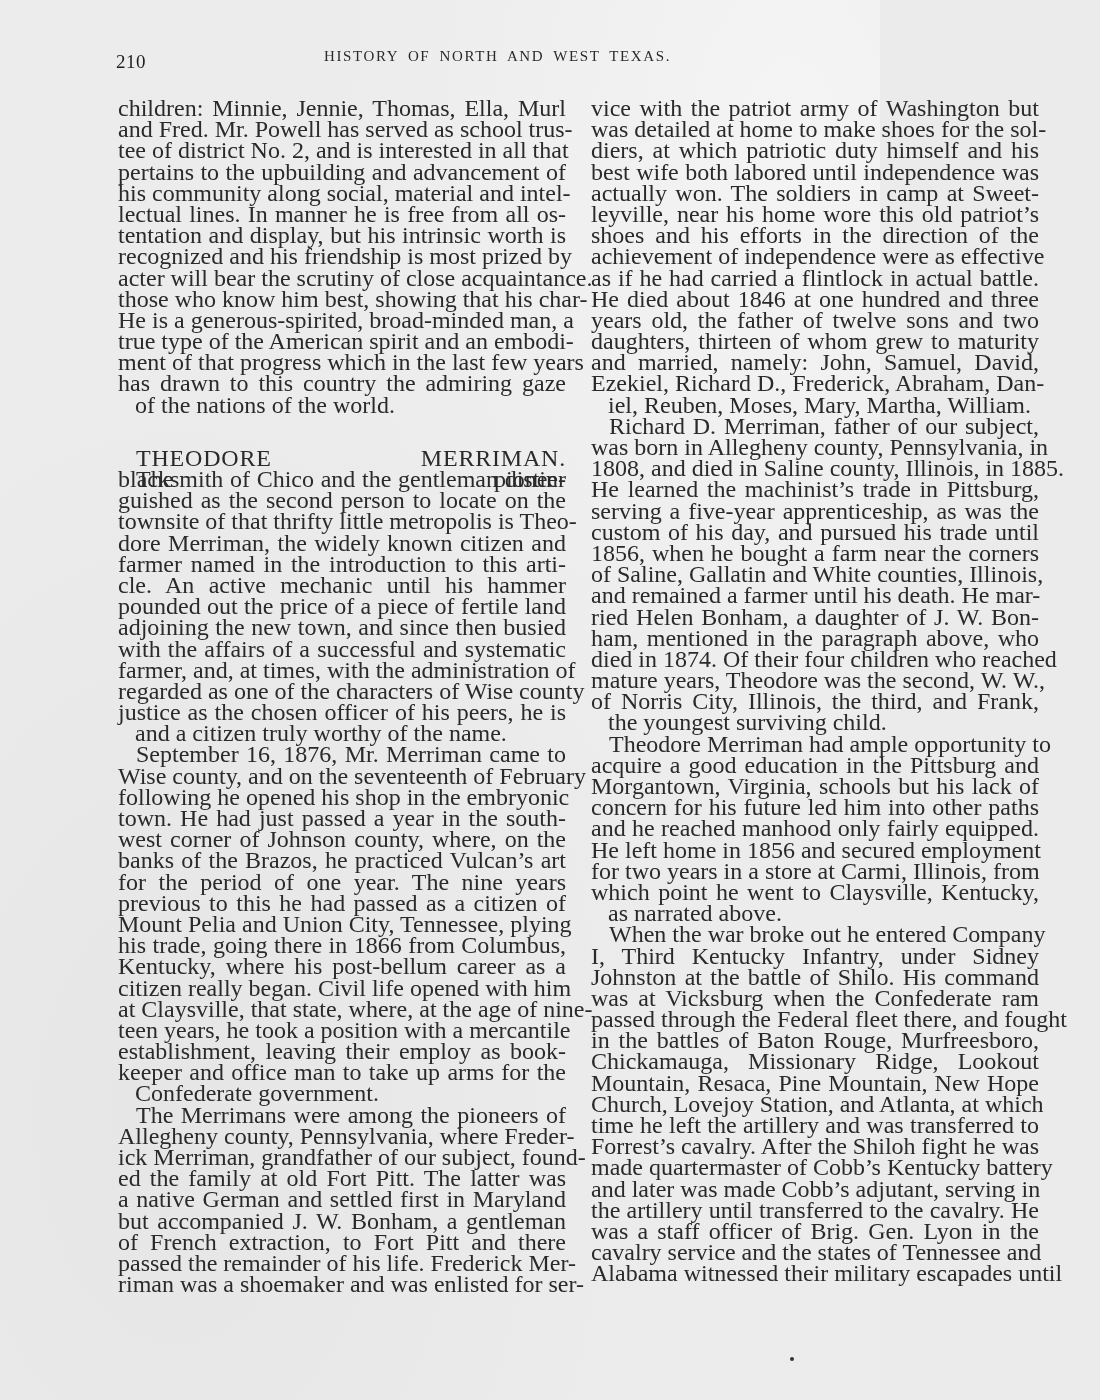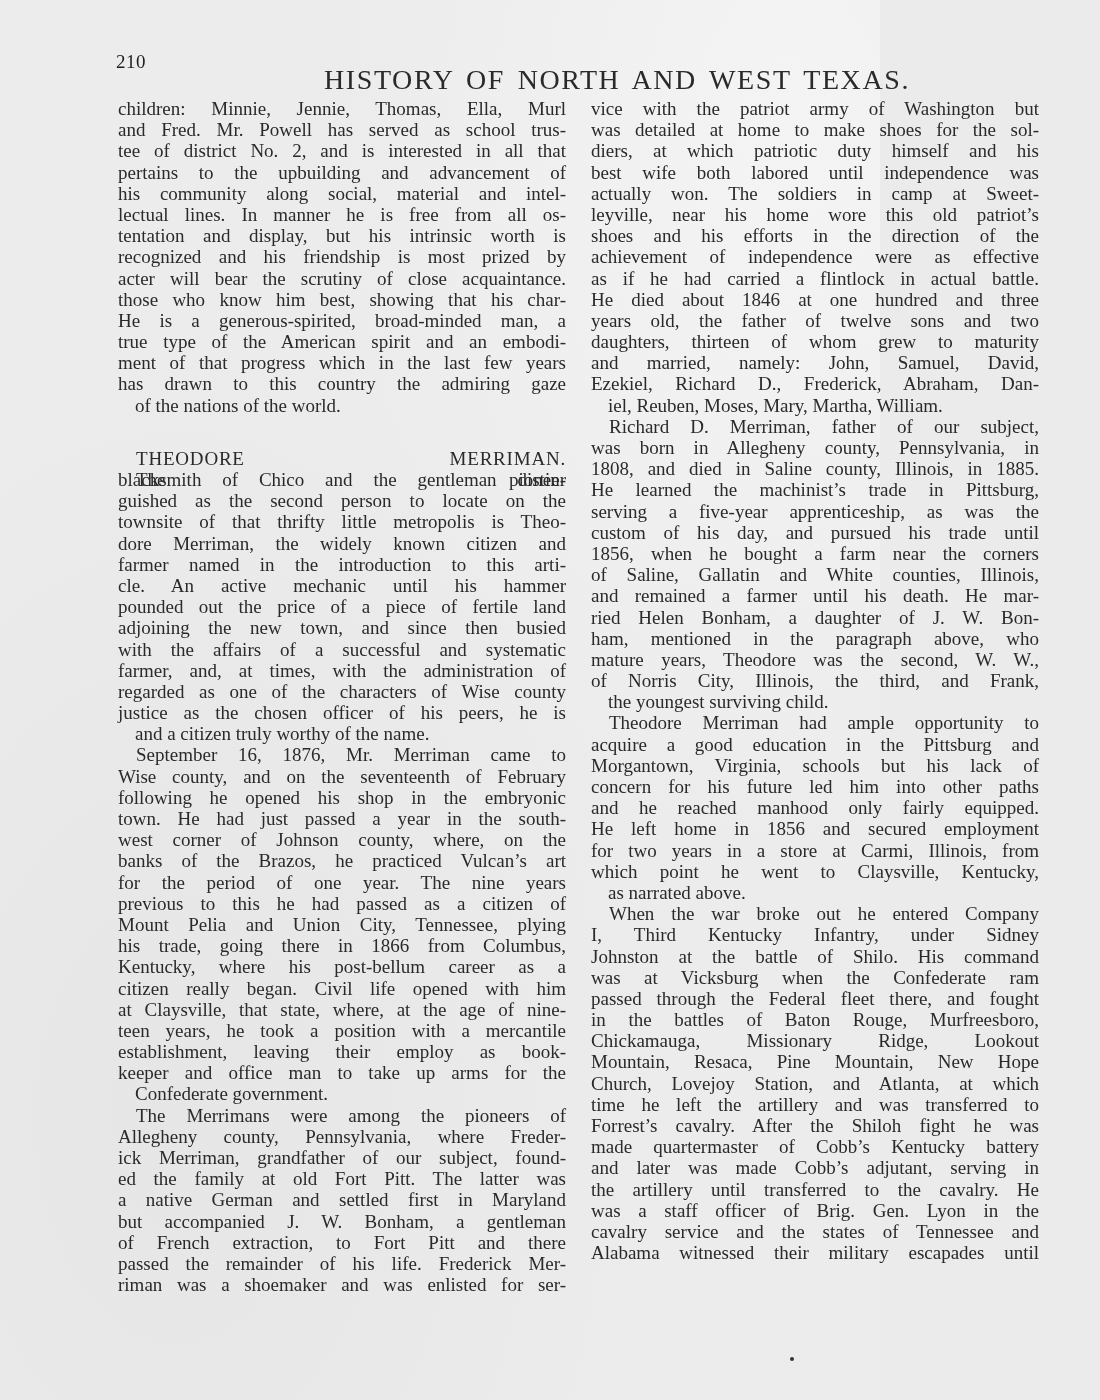--- a/index.html
+++ b/index.html
@@ -18,26 +18,26 @@
       #ececec;
   }
   .header {
     position: absolute; top: 48px; left: 116px; width: 926px; height: 30px;
   }
   .page-number {
     position: absolute; left: 0; top: 3px; font-size: 19px; letter-spacing: 0.5px;
     font-variant: small-caps; color: #1e1e1e;
   }
   .running-title {
-    position: absolute; left: 208px; top: 16px; font-size: 28px; letter-spacing: 1.6px;
+    position: absolute; left: 208px; top: 0; font-size: 15px; letter-spacing: 1.6px;
     color: #2a2a2a; word-spacing: 4px;
   }
   .column {
     position: absolute; top: 98px; width: 448px;
-    font-size: 19px; line-height: 21.2px;
+    font-size: 24px; line-height: 21.2px;
   }
   .col-left { left: 118px; }
   .col-right { left: 591px; }
   .line {
     display: block; white-space: nowrap; text-align: justify; text-align-last: justify;
     height: 21.2px; overflow: visible;
   }
   .line.last { text-align-last: left; margin-left: 17px; }
   .indent { padding-left: 18px; }
   .gap { height: 32px; }
@@ -140,20 +140,21 @@
     <span class="line">was born in Allegheny county, Pennsylvania, in</span>
     <span class="line">1808, and died in Saline county, Illinois, in 1885.</span>
     <span class="line">He learned the machinist’s trade in Pittsburg,</span>
     <span class="line">serving a five-year apprenticeship, as was the</span>
     <span class="line">custom of his day, and pursued his trade until</span>
     <span class="line">1856, when he bought a farm near the corners</span>
     <span class="line">of Saline, Gallatin and White counties, Illinois,</span>
     <span class="line">and remained a farmer until his death. He mar-</span>
     <span class="line">ried Helen Bonham, a daughter of J. W. Bon-</span>
     <span class="line">ham, mentioned in the paragraph above, who</span>
+    <span class="line">died in 1874. Of their four children who reached</span>
     <span class="line">mature years, Theodore was the second, W. W.,</span>
     <span class="line">of Norris City, Illinois, the third, and Frank,</span>
     <span class="line last">the youngest surviving child.</span>
     <span class="line indent">Theodore Merriman had ample opportunity to</span>
     <span class="line">acquire a good education in the Pittsburg and</span>
     <span class="line">Morgantown, Virginia, schools but his lack of</span>
     <span class="line">concern for his future led him into other paths</span>
     <span class="line">and he reached manhood only fairly equipped.</span>
     <span class="line">He left home in 1856 and secured employment</span>
     <span class="line">for two years in a store at Carmi, Illinois, from</span>

